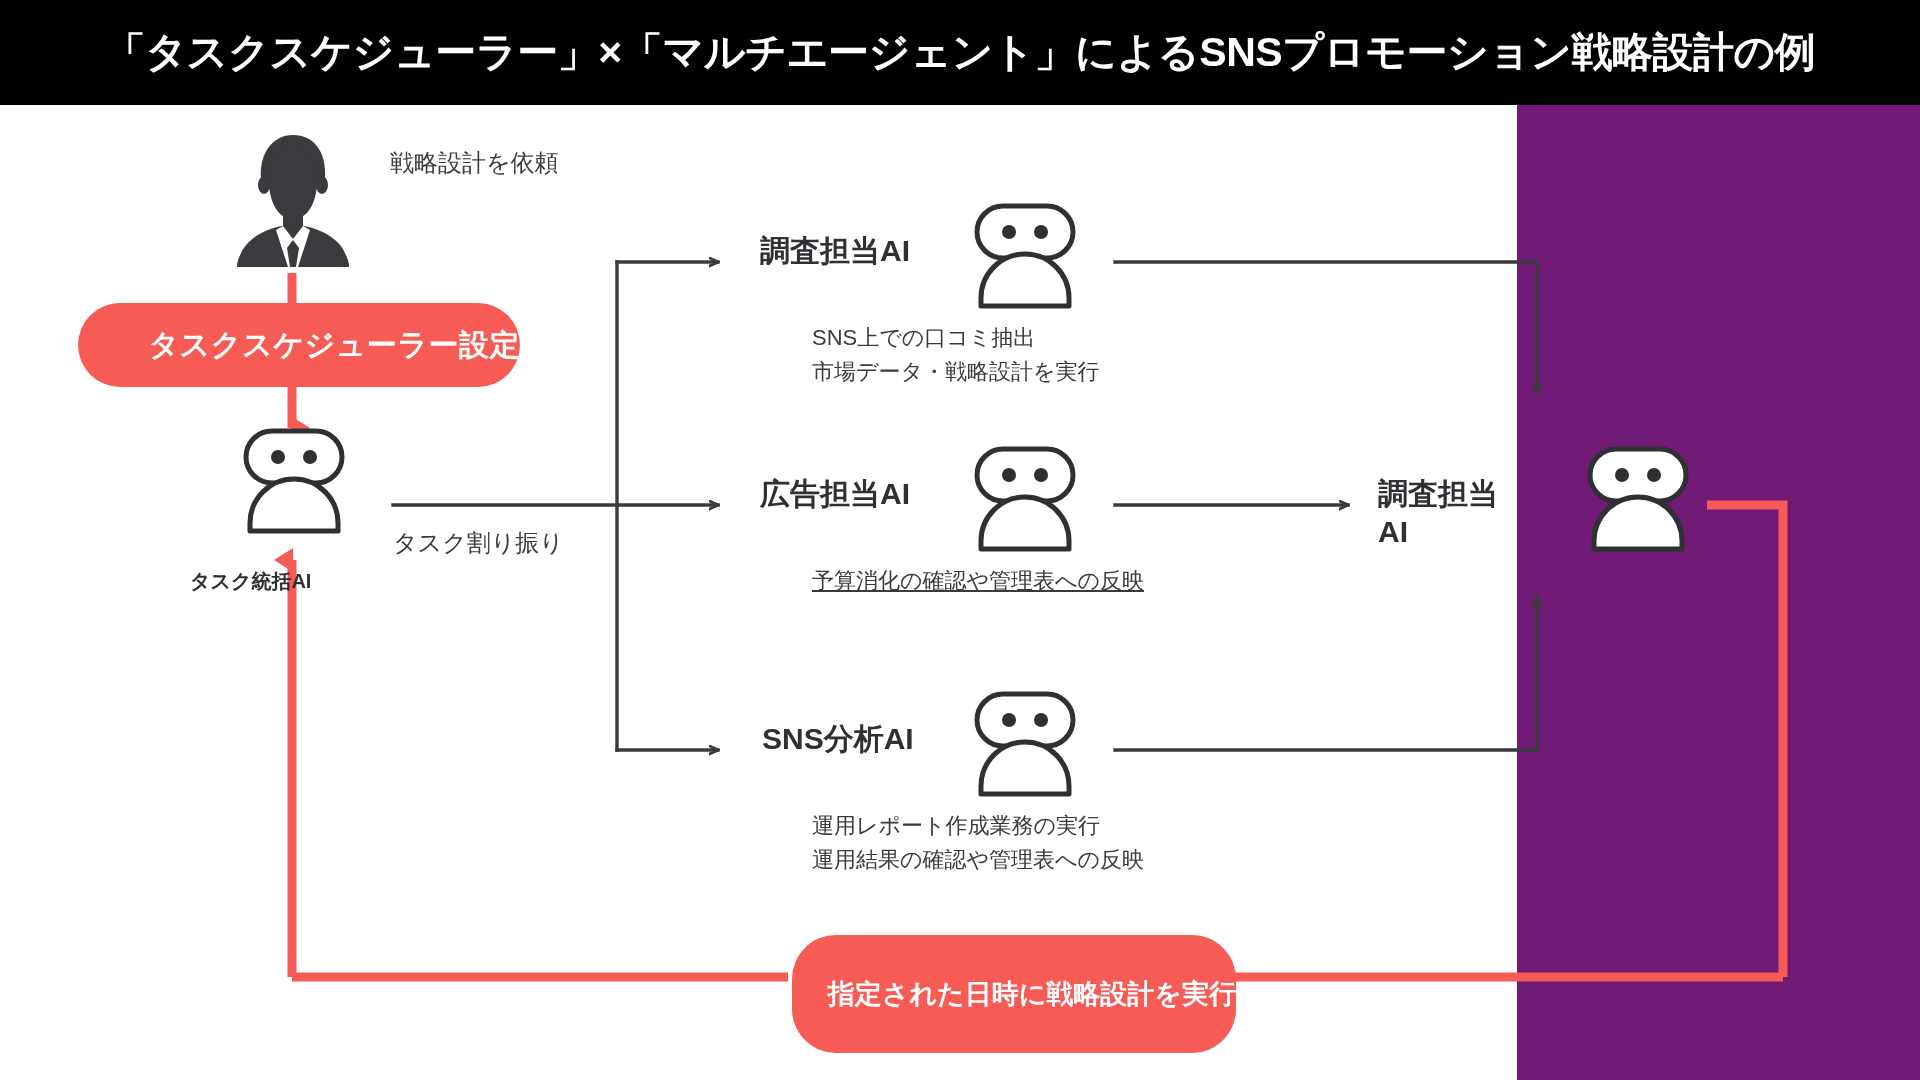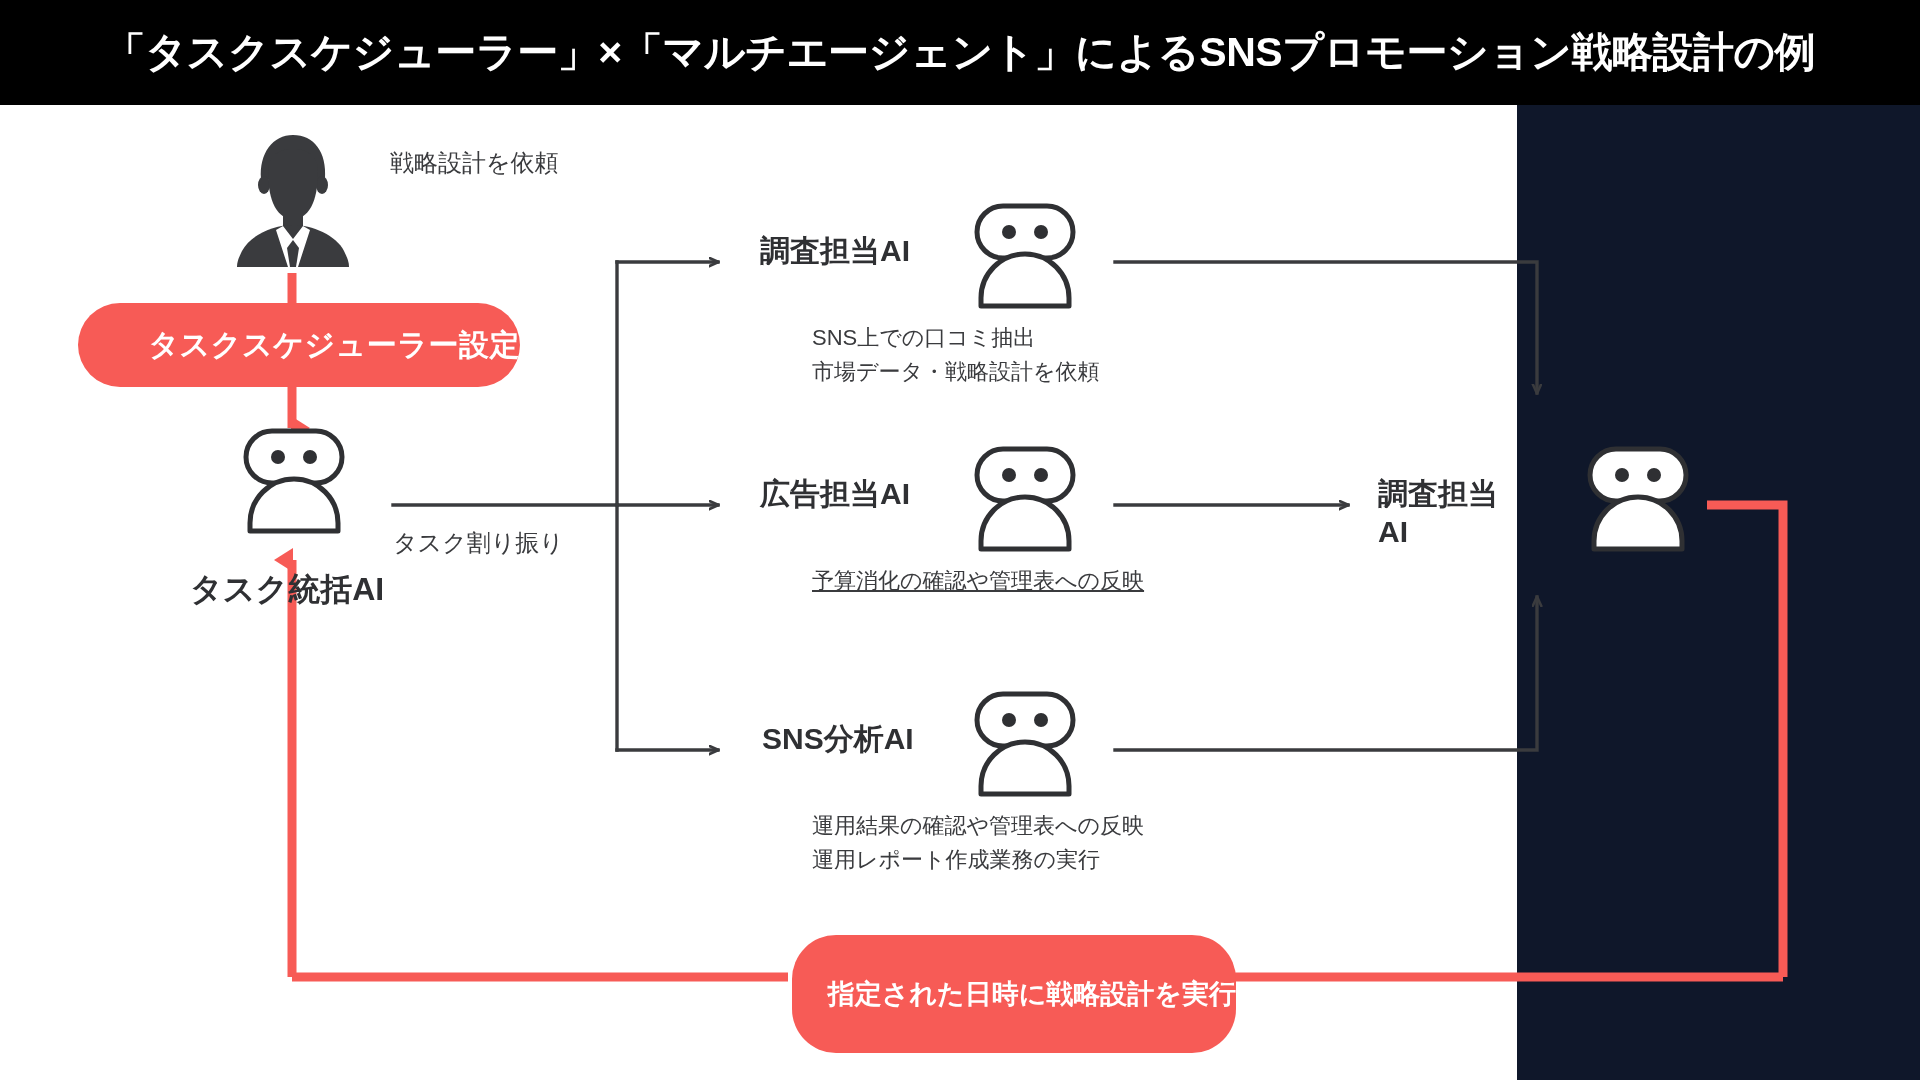--- a/index.html
+++ b/index.html
@@ -2,21 +2,21 @@
 <html><head>
 <meta charset="utf-8">
 <style>
   * { box-sizing: border-box; margin: 0; padding: 0; }
   html, body {
     width: 1920px; height: 1080px;
     background: #ffffff;
     font-family: "Liberation Sans", "DejaVu Sans", sans-serif;
     overflow: hidden;
   }
-  #root { position: relative; width: 1920px; height: 1080px; background:#0f172a; }
+  #root { position: relative; width: 1920px; height: 1080px; background:#701a75; }
 
   
   .titlebar {
     position: absolute; left: 0; top: 0;
     width: 1920px; height: 105px;
     background: #000000;
     display: flex; align-items: center; justify-content: center;
   }
   .titlebar .title {
     color: #ffffff;
@@ -52,21 +52,21 @@
     font-size: 27px; line-height: 1.42; text-align: center;
   }
 
   
   .robot { width: 120px; height: 110px; }
 
   
   .node-label {
     color: #2f3033;
     font-weight: 700;
-    font-size: 32px;
+    font-size: 20px;
     white-space: nowrap;
   }
   .node-desc {
     color: #3a3b3e;
     font-size: 22px;
     line-height: 1.54;
     white-space: nowrap;
   }
   .edge-label {
     color: #3a3b3e;
@@ -195,21 +195,21 @@
     <div class="abs" style="left:965px; top:97px;">
       <svg class="robot" viewBox="0 0 120 110" aria-hidden="true">
         <rect x="12" y="4" width="96" height="52" rx="26" ry="26" fill="#fff" stroke="#2f3033" stroke-width="5"></rect>
         <circle cx="44" cy="30" r="7" fill="#2f3033"></circle>
         <circle cx="76" cy="30" r="7" fill="#2f3033"></circle>
         <path d="M16,104 L16,96 A44,44 0 0 1 104,96 L104,104 Z" fill="#fff" stroke="#2f3033" stroke-width="5" stroke-linejoin="round"></path>
       </svg>
     </div>
     <div class="abs node-desc" style="left:812px; top:216px;">
       <div>SNS上での口コミ抽出</div>
-      <div>市場データ・戦略設計を依頼</div>
+      <div>市場データ・戦略設計を実行</div>
     </div>
 
     <div class="abs" style="left:760px; top:369px;">
       <span class="agent-row-label">広告担当AI</span>
     </div>
     <div class="abs" style="left:965px; top:340px;">
       <svg class="robot" viewBox="0 0 120 110" aria-hidden="true">
         <rect x="12" y="4" width="96" height="52" rx="26" ry="26" fill="#fff" stroke="#2f3033" stroke-width="5"></rect>
         <circle cx="44" cy="30" r="7" fill="#2f3033"></circle>
         <circle cx="76" cy="30" r="7" fill="#2f3033"></circle>
@@ -225,22 +225,22 @@
     </div>
     <div class="abs" style="left:965px; top:585px;">
       <svg class="robot" viewBox="0 0 120 110" aria-hidden="true">
         <rect x="12" y="4" width="96" height="52" rx="26" ry="26" fill="#fff" stroke="#2f3033" stroke-width="5"></rect>
         <circle cx="44" cy="30" r="7" fill="#2f3033"></circle>
         <circle cx="76" cy="30" r="7" fill="#2f3033"></circle>
         <path d="M16,104 L16,96 A44,44 0 0 1 104,96 L104,104 Z" fill="#fff" stroke="#2f3033" stroke-width="5" stroke-linejoin="round"></path>
       </svg>
     </div>
     <div class="abs node-desc" style="left:812px; top:704px;">
+      <div>運用レポート作成業務の実行</div>
       <div>運用結果の確認や管理表への反映</div>
-      <div>運用レポート作成業務の実行</div>
     </div>
 
     <div class="abs" style="left:1378px; top:369px;">
       <span class="agent-row-label">調査担当AI</span>
     </div>
     <div class="abs" style="left:1578px; top:340px;">
       <svg class="robot" viewBox="0 0 120 110" aria-hidden="true">
         <rect x="12" y="4" width="96" height="52" rx="26" ry="26" fill="#fff" stroke="#2f3033" stroke-width="5"></rect>
         <circle cx="44" cy="30" r="7" fill="#2f3033"></circle>
         <circle cx="76" cy="30" r="7" fill="#2f3033"></circle>

